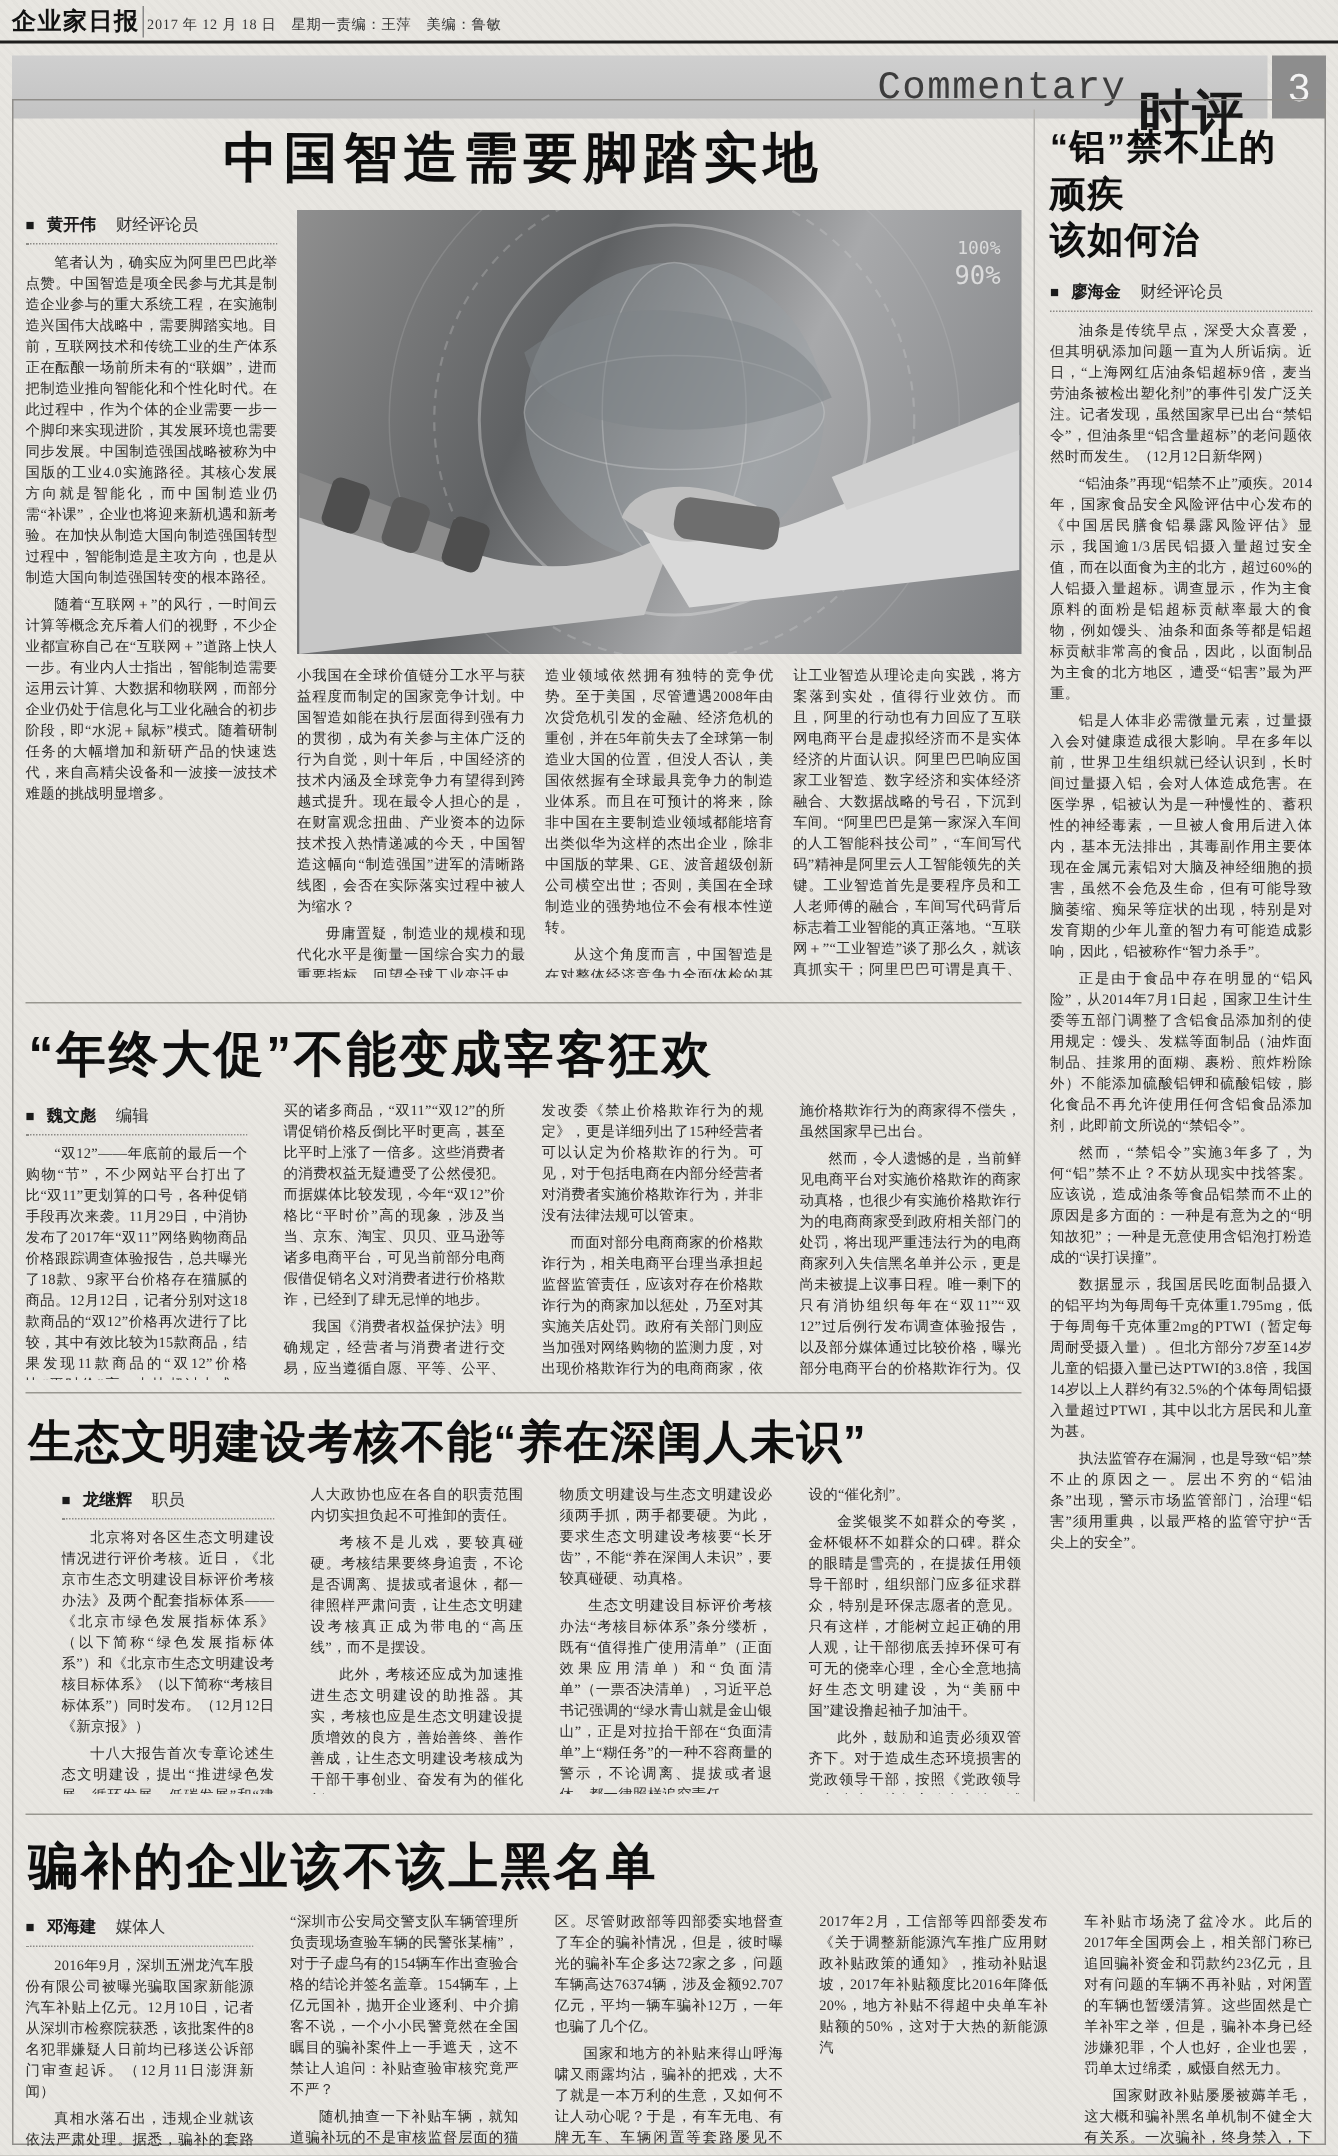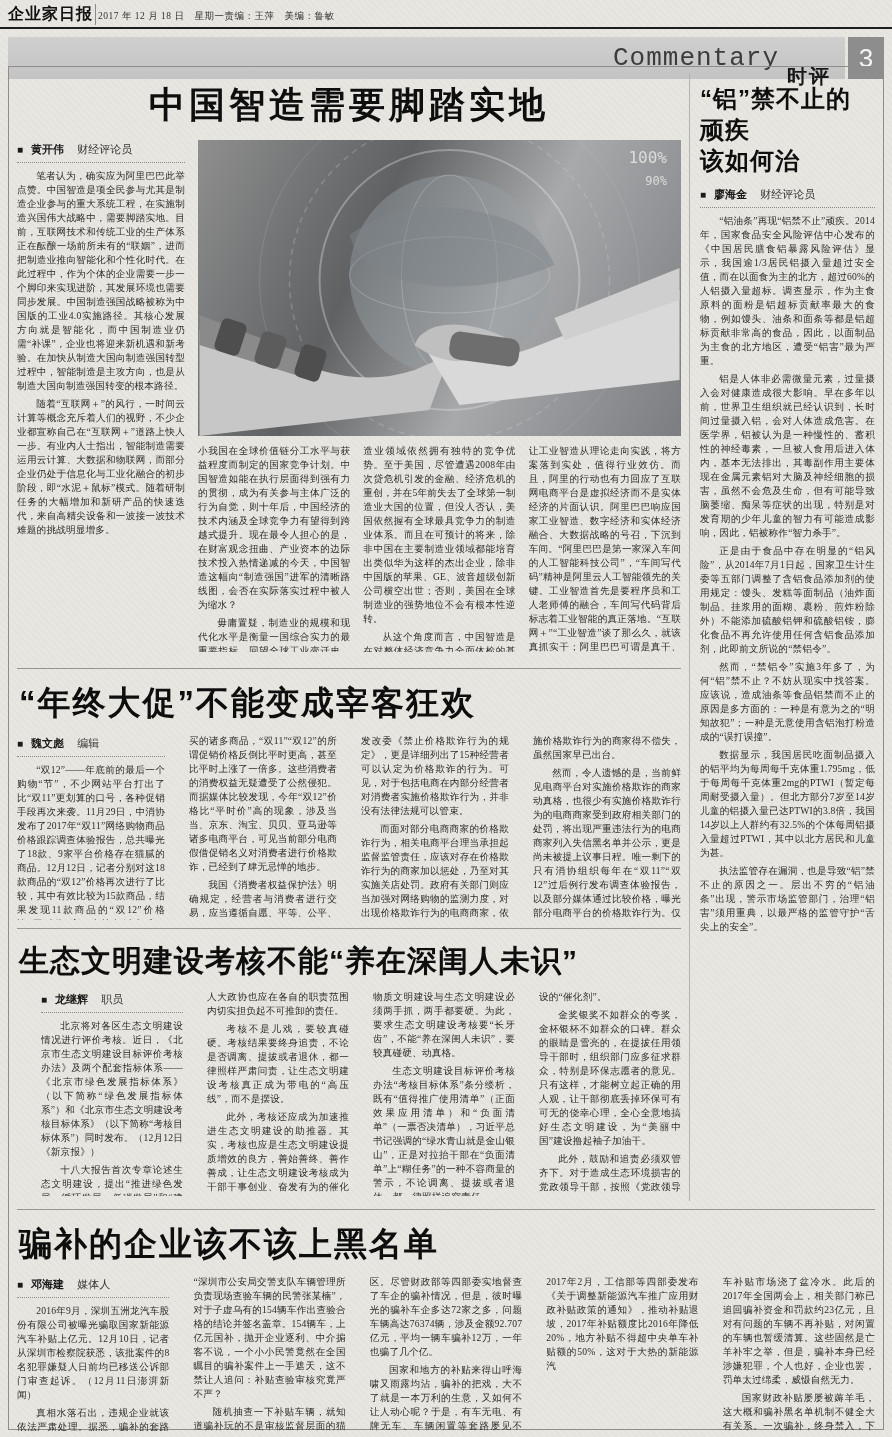--- a/index.html
+++ b/index.html
@@ -8,21 +8,21 @@
     font-family:"Liberation Serif","DejaVu Serif",serif;color:#222;overflow:hidden;margin:0 auto;}
   
   .masthead{display:flex;align-items:flex-end;gap:0;padding:4px 14px 2px 8px;border-bottom:2px solid #1d1d1d;}
   .paper-name{font-family:"Liberation Serif","DejaVu Serif",serif;font-weight:bold;font-size:16px;letter-spacing:1px;color:#111;}
   .mast-sep{width:1px;align-self:stretch;background:#888;margin:0 2px;}
   .mast-date{font-size:9.5px;color:#333;padding-bottom:2px;letter-spacing:0.5px;}
   
   .band-row{display:flex;align-items:stretch;margin:8px 8px 0 8px;height:42px;}
   .band{flex:1;background:linear-gradient(#cfcfcf,#c3c3c3);display:flex;align-items:center;justify-content:flex-end;padding-right:14px;}
   .band-en{font-family:Liberation Mono, monospace;font-size:26px;color:#3c3c3c;letter-spacing:1px;}
-  .band-zh{font-family:Liberation Serif, serif;font-size:20px;font-weight:bold;color:#181818;margin-left:8px;letter-spacing:2px;margin-top:36px;}
+  .band-zh{font-family:Liberation Serif, serif;font-size:34px;font-weight:bold;color:#181818;margin-left:8px;letter-spacing:2px;margin-top:36px;}
   .page-num{width:36px;background:#8d8d8d;display:flex;align-items:center;justify-content:center;
     font-family:"Liberation Sans","DejaVu Sans",sans-serif;font-size:26px;color:#f4f4f4;margin-left:3px;}
   
   .content{position:absolute;left:8px;right:8px;top:66px;bottom:7px;border:1px solid #8f8d89;padding:6px 8px;box-sizing:border-box;}
   .top-flex{display:flex;}
   .left-main{width:664px;display:flex;flex-direction:column;}
   .alu-strip{flex:1;border-left:1px solid #b5b3af;margin-left:8px;padding-left:10px;height:1128px;overflow:hidden;box-sizing:border-box;}
   
   h1,h2{margin:0;font-family:"Liberation Sans","DejaVu Sans",sans-serif;color:#0e0e0e;font-weight:900;}
   .main-hl{font-size:36px;text-align:center;letter-spacing:4px;padding:8px 0 10px 0;}
@@ -40,22 +40,22 @@
   .para{margin:0 0 4px 0;text-indent:2em;font-size:9.6px;line-height:1.46;text-align:justify;color:#2c2b29;letter-spacing:0.2px;}
   .cont .para:first-child{text-indent:0;}
   .rule{border:0;border-top:1px solid #98968f;margin:8px 0 2px 0;}
   
   .main-body{display:flex;gap:13px;height:520px;}
   .main-c1{width:168px;flex:none;overflow:hidden;}
   .main-right{flex:1;display:flex;flex-direction:column;}
   .photo{height:296px;position:relative;overflow:hidden;background:linear-gradient(115deg,#8f8f8f,#5f6163 35%,#a8a9ab 62%,#7b7d80 100%);margin-bottom:8px;}
   .photo svg{position:absolute;inset:0;}
   .photo .pct{position:absolute;right:14px;font-family:"DejaVu Sans Mono","Liberation Mono",monospace;color:#e7e7e7;opacity:0.85;}
-  .pct1{top:8px;font-size:16px;}
-  .pct2{top:34px;font-size:12px;opacity:0.6;}
+  .pct1{top:18px;font-size:12px;}
+  .pct2{top:34px;font-size:17px;opacity:0.6;}
   .main-lower{display:flex;gap:13px;height:208px;}
   .promo-body{height:186px;}
   .eco-body{height:206px;margin-left:24px;}
   .sub-body{height:156px;}
 </style>
 </head>
 <body>
 
 <div class="page">
 
@@ -203,20 +203,21 @@
         <h2 class="alu-hl">
           <span>“铝”禁不止的顽疾</span><br>
           <span>该如何治</span>
         </h2>
         <div class="byline">
           <span class="sq">■</span>
           <b>廖海金</b>
           <span class="role">财经评论员</span>
         </div>
         <div>
+            <p class="para">油条是传统早点，深受大众喜爱，但其明矾添加问题一直为人所诟病。近日，“上海网红店油条铝超标9倍，麦当劳油条被检出塑化剂”的事件引发广泛关注。记者发现，虽然国家早已出台“禁铝令”，但油条里“铝含量超标”的老问题依然时而发生。（12月12日新华网）</p>
             <p class="para">“铝油条”再现“铝禁不止”顽疾。2014年，国家食品安全风险评估中心发布的《中国居民膳食铝暴露风险评估》显示，我国逾1/3居民铝摄入量超过安全值，而在以面食为主的北方，超过60%的人铝摄入量超标。调查显示，作为主食原料的面粉是铝超标贡献率最大的食物，例如馒头、油条和面条等都是铝超标贡献非常高的食品，因此，以面制品为主食的北方地区，遭受“铝害”最为严重。</p>
             <p class="para">铝是人体非必需微量元素，过量摄入会对健康造成很大影响。早在多年以前，世界卫生组织就已经认识到，长时间过量摄入铝，会对人体造成危害。在医学界，铝被认为是一种慢性的、蓄积性的神经毒素，一旦被人食用后进入体内，基本无法排出，其毒副作用主要体现在金属元素铝对大脑及神经细胞的损害，虽然不会危及生命，但有可能导致脑萎缩、痴呆等症状的出现，特别是对发育期的少年儿童的智力有可能造成影响，因此，铝被称作“智力杀手”。</p>
             <p class="para">正是由于食品中存在明显的“铝风险”，从2014年7月1日起，国家卫生计生委等五部门调整了含铝食品添加剂的使用规定：馒头、发糕等面制品（油炸面制品、挂浆用的面糊、裹粉、煎炸粉除外）不能添加硫酸铝钾和硫酸铝铵，膨化食品不再允许使用任何含铝食品添加剂，此即前文所说的“禁铝令”。</p>
             <p class="para">然而，“禁铝令”实施3年多了，为何“铝”禁不止？不妨从现实中找答案。应该说，造成油条等食品铝禁而不止的原因是多方面的：一种是有意为之的“明知故犯”；一种是无意使用含铝泡打粉造成的“误打误撞”。</p>
             <p class="para">数据显示，我国居民吃面制品摄入的铝平均为每周每千克体重1.795mg，低于每周每千克体重2mg的PTWI（暂定每周耐受摄入量）。但北方部分7岁至14岁儿童的铝摄入量已达PTWI的3.8倍，我国14岁以上人群约有32.5%的个体每周铝摄入量超过PTWI，其中以北方居民和儿童为甚。</p>
             <p class="para">执法监管存在漏洞，也是导致“铝”禁不止的原因之一。层出不穷的“铝油条”出现，警示市场监管部门，治理“铝害”须用重典，以最严格的监管守护“舌尖上的安全”。</p>
           </div>
       </div>
     </div>
 

